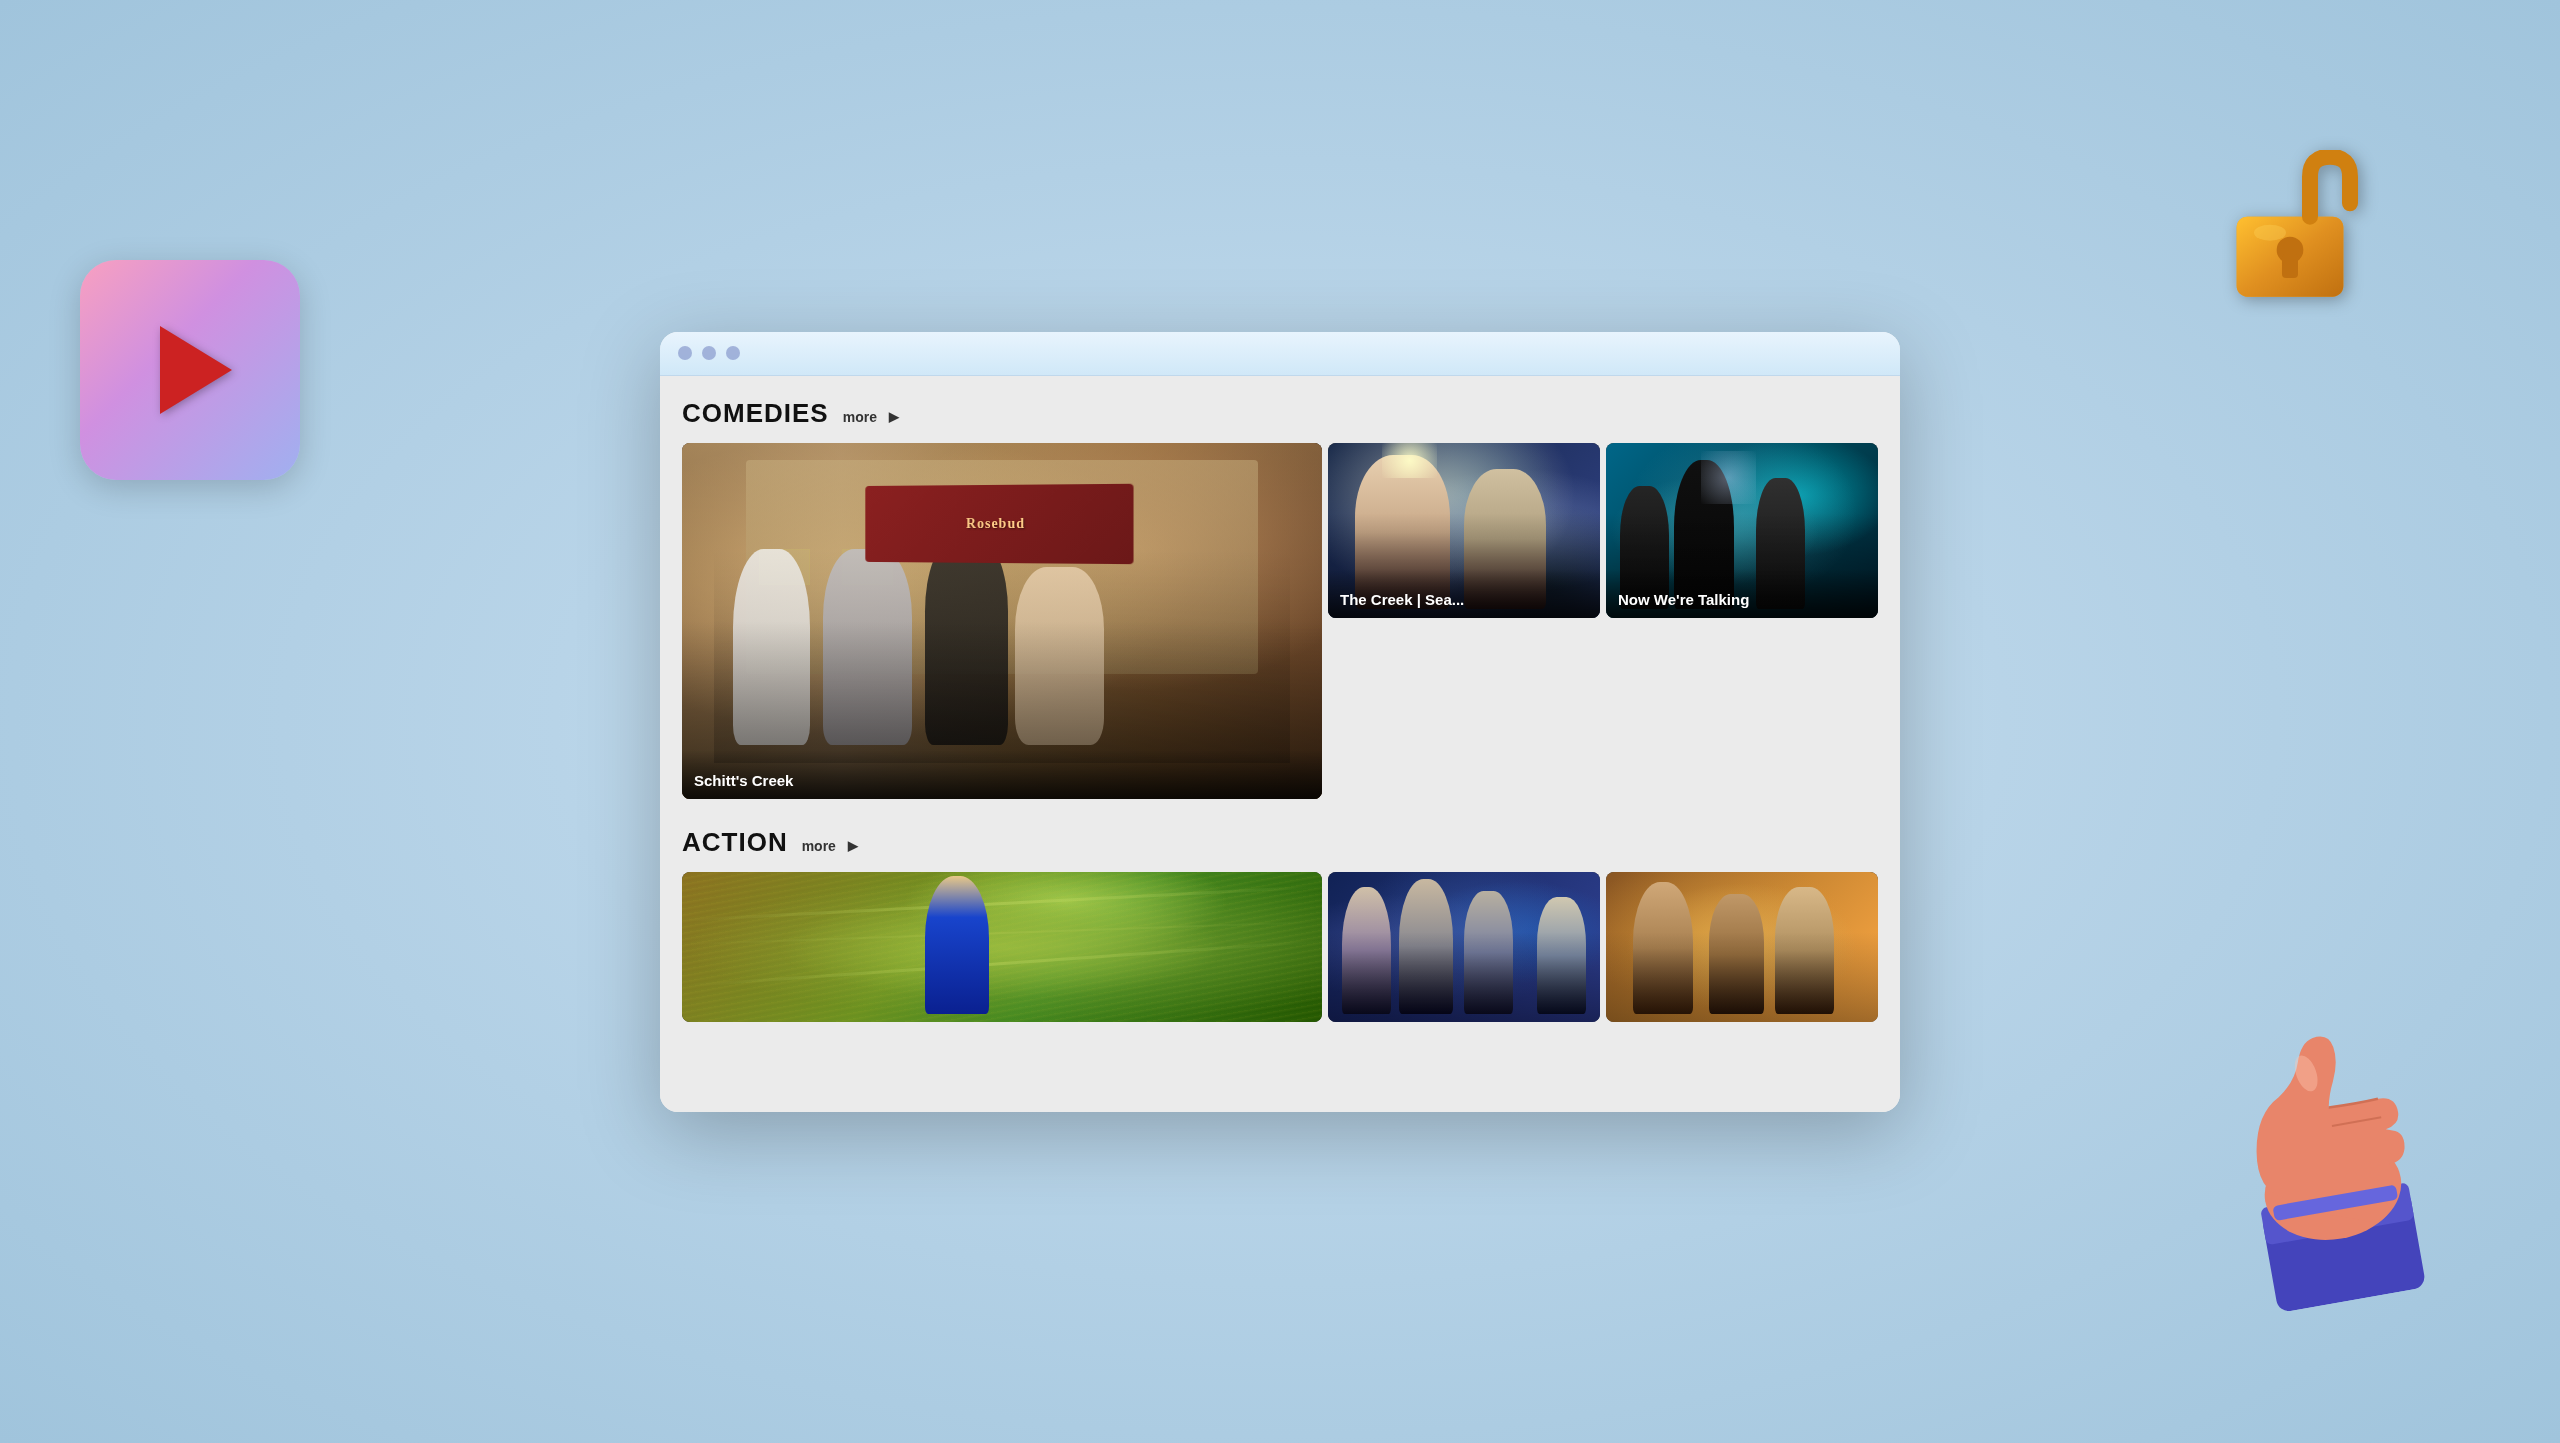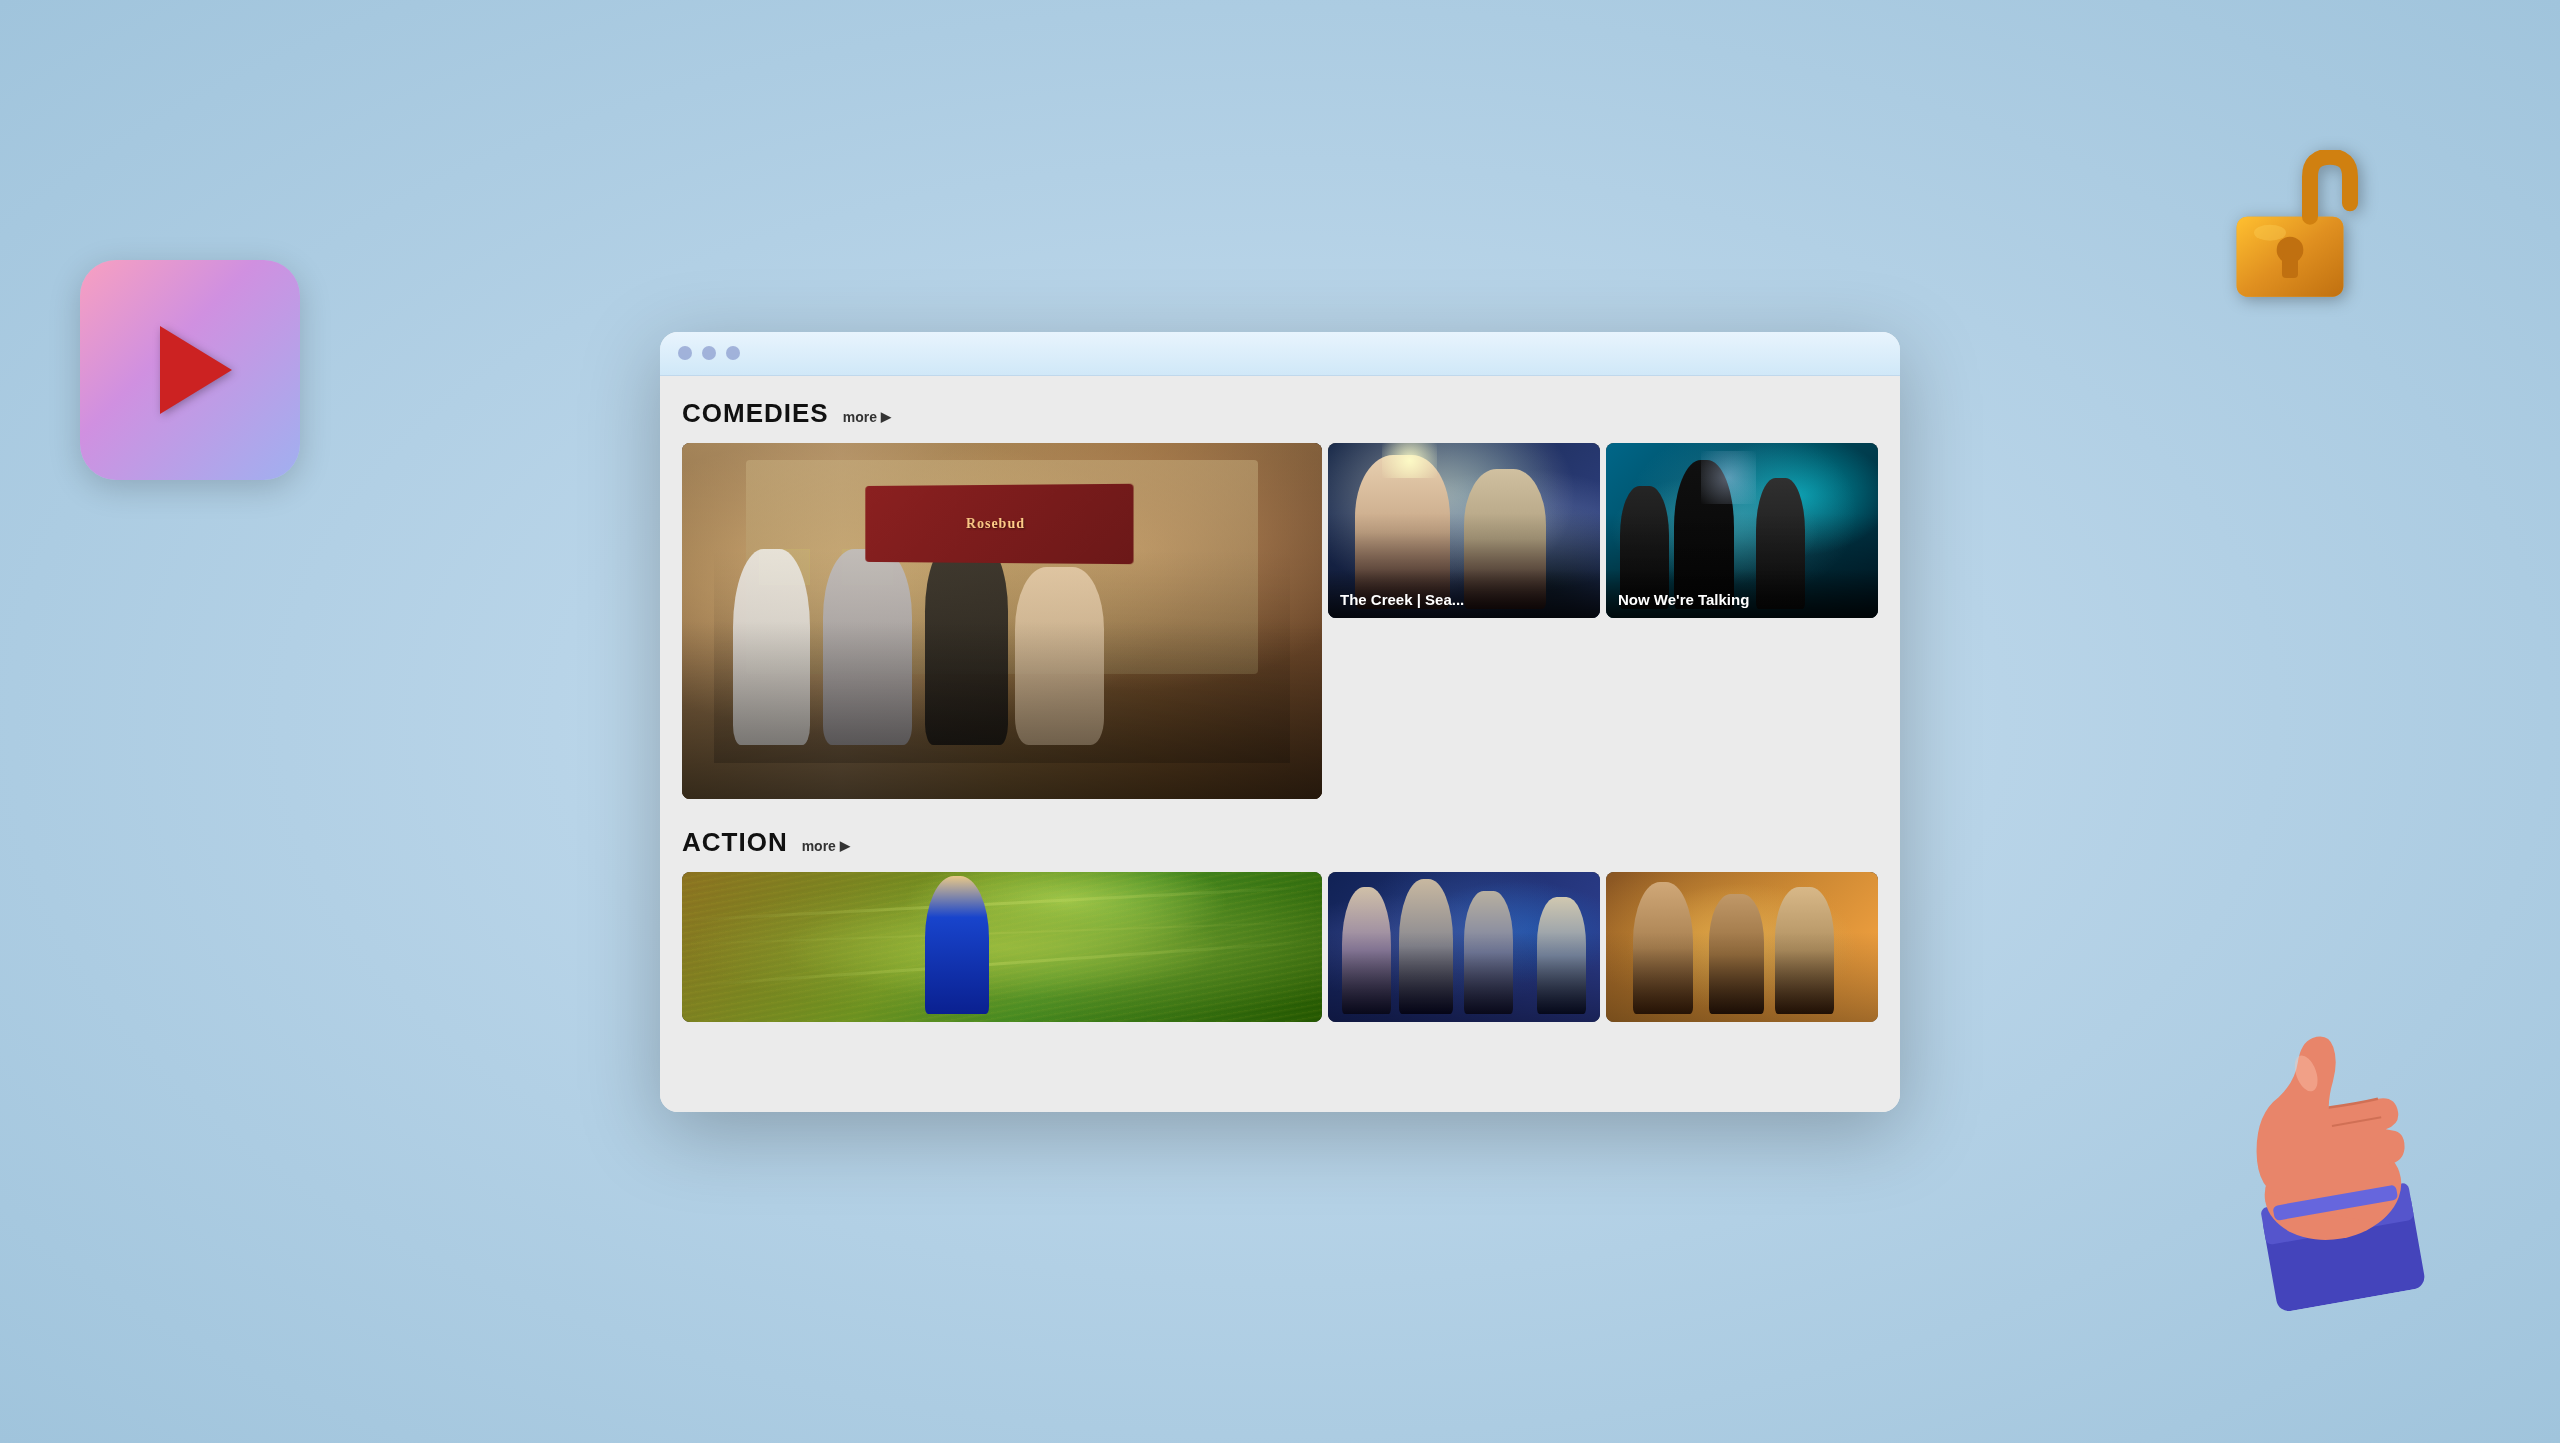--- a/index.html
+++ b/index.html
@@ -101,21 +101,21 @@
       letter-spacing: 1px;
     }
 
     .more-link {
       font-size: 14px;
       color: #333;
       font-weight: 600;
       cursor: pointer;
       display: flex;
       align-items: center;
-      gap: 4px;
+      gap: 12px;
     }
 
     .more-arrow {
       font-size: 13px;
       color: #333;
     }
 
     
     .comedies-grid {
       display: grid;
@@ -417,20 +417,23 @@
           <div style="position:absolute;bottom:15%;left:8%;width:12%;height:55%;background:linear-gradient(180deg,#f0f0f0 0%,#d0d0d0 100%);border-radius:40% 40% 10% 10%;opacity:0.8;"></div>
 
           <div style="position:absolute;bottom:15%;left:22%;width:14%;height:55%;background:linear-gradient(180deg,#c0c0c8 0%,#909098 100%);border-radius:35% 35% 10% 10%;opacity:0.8;"></div>
 
           <div style="position:absolute;bottom:15%;left:38%;width:13%;height:58%;background:linear-gradient(180deg,#202020 0%,#101010 100%);border-radius:35% 35% 10% 10%;opacity:0.8;"></div>
 
           <div style="position:absolute;bottom:15%;left:52%;width:14%;height:50%;background:linear-gradient(180deg,#e8d0b0 0%,#c0a888 100%);border-radius:35% 35% 15% 15%;opacity:0.8;"></div>
 
           <div style="position:absolute;inset:0;background:linear-gradient(0deg,rgba(0,0,0,0.5) 0%,transparent 50%);"></div>
         </div>
+        <div class="card-label">
+          <span>Schitt's Creek</span>
+        </div>
       </div>
 
 
       <div class="card">
         <div class="the-game-bg">
 
           <div style="position:absolute;inset:0;background:radial-gradient(ellipse at 40% 30%,rgba(255,255,220,0.5) 0%,transparent 60%);"></div>
           <div style="position:absolute;inset:0;background:radial-gradient(ellipse at 70% 50%,rgba(200,220,255,0.3) 0%,transparent 50%);"></div>
 
           <div style="position:absolute;bottom:5%;left:10%;width:35%;height:88%;background:linear-gradient(180deg,#e8d0b0 0%,#c8a888 50%,#402020 100%);border-radius:40% 40% 5% 5%;"></div>

